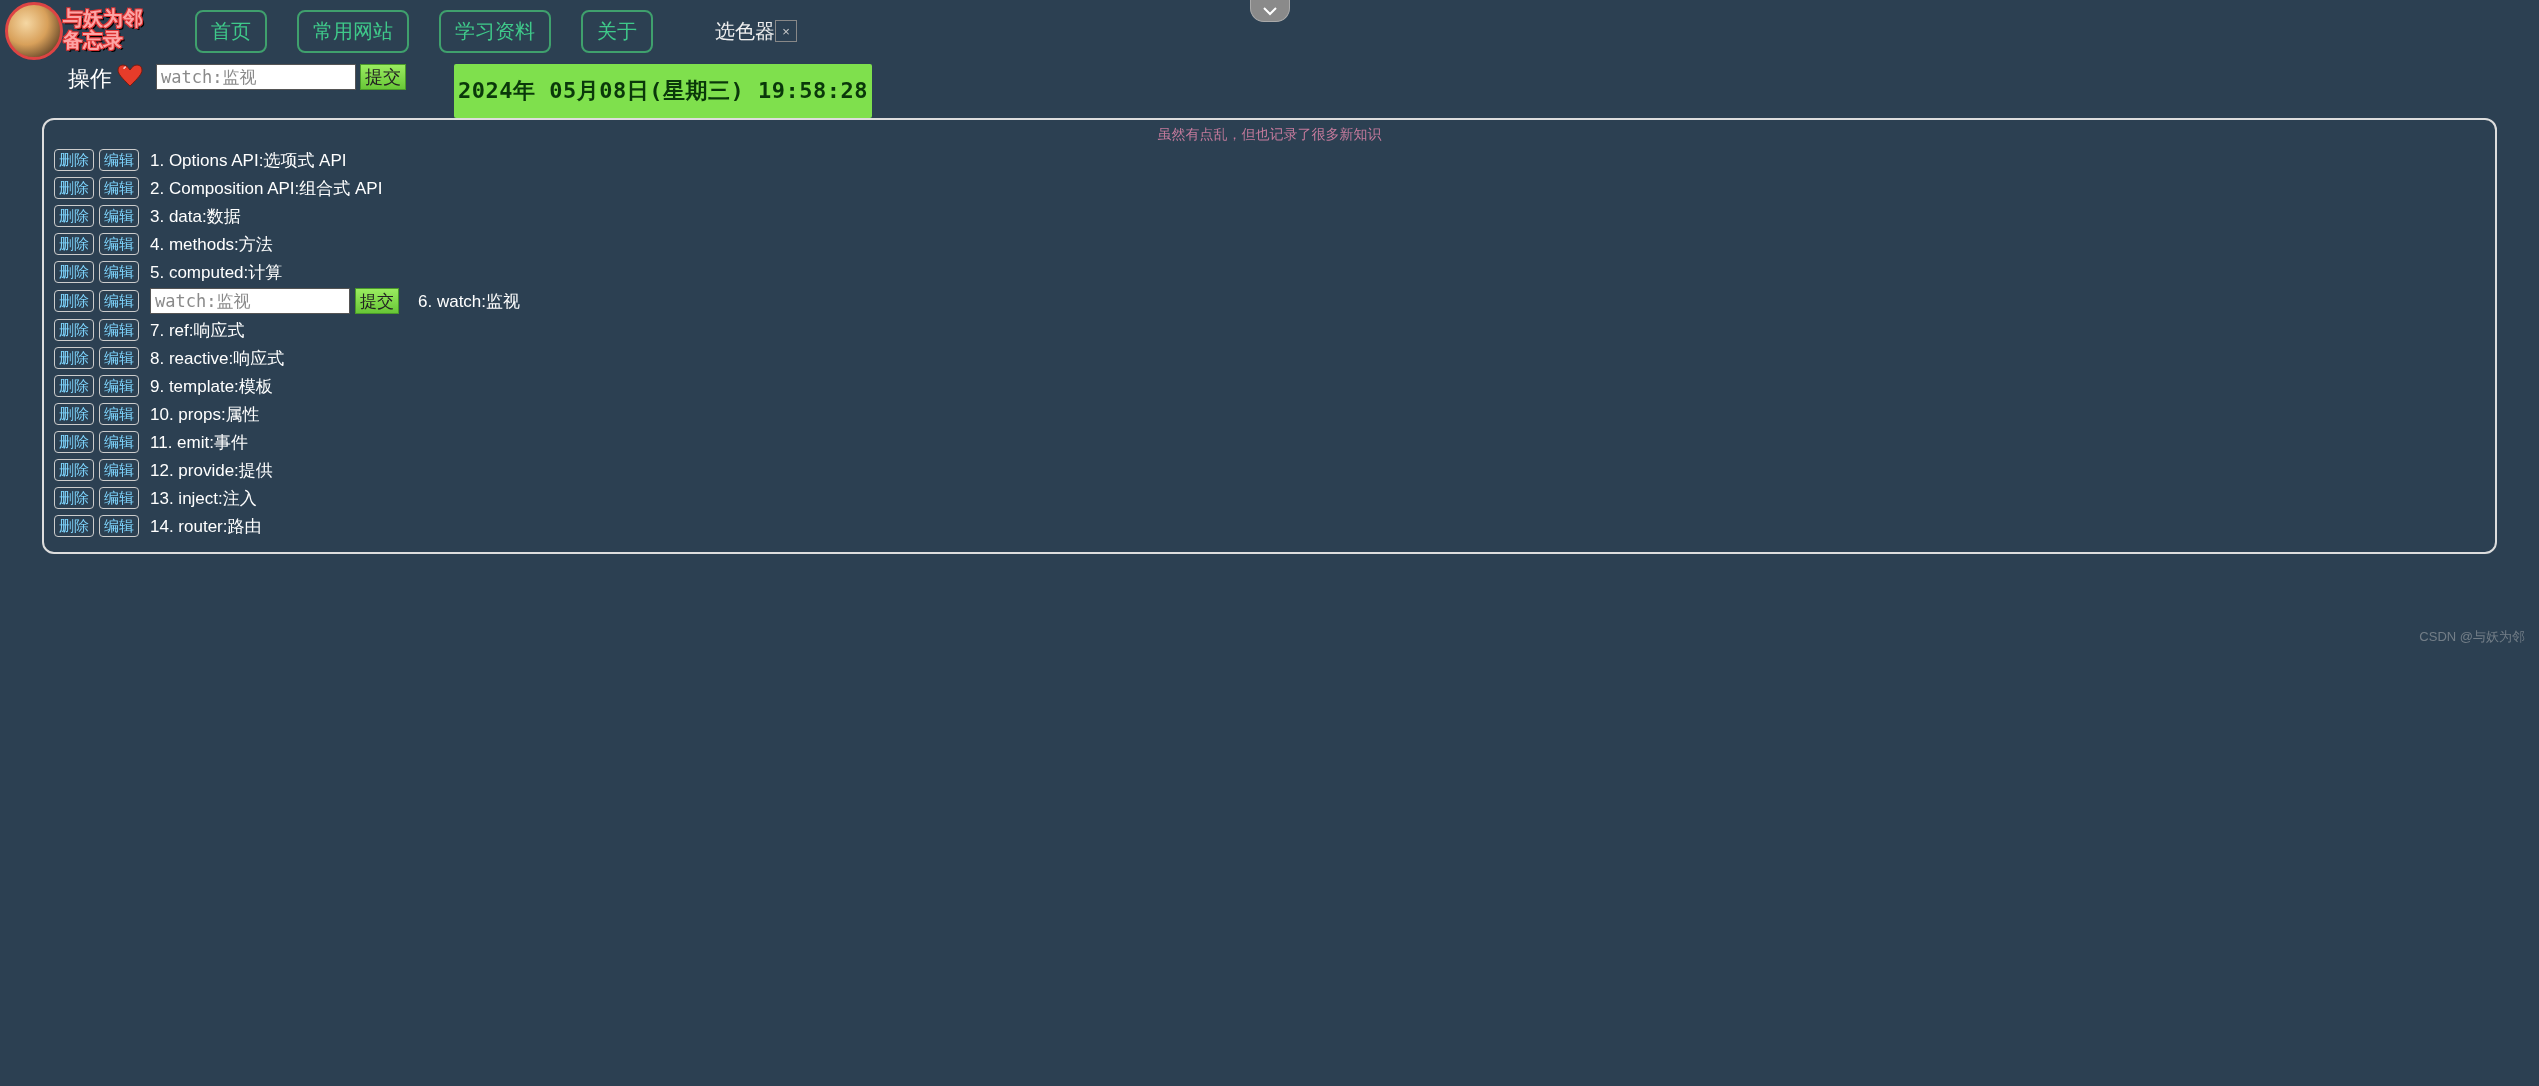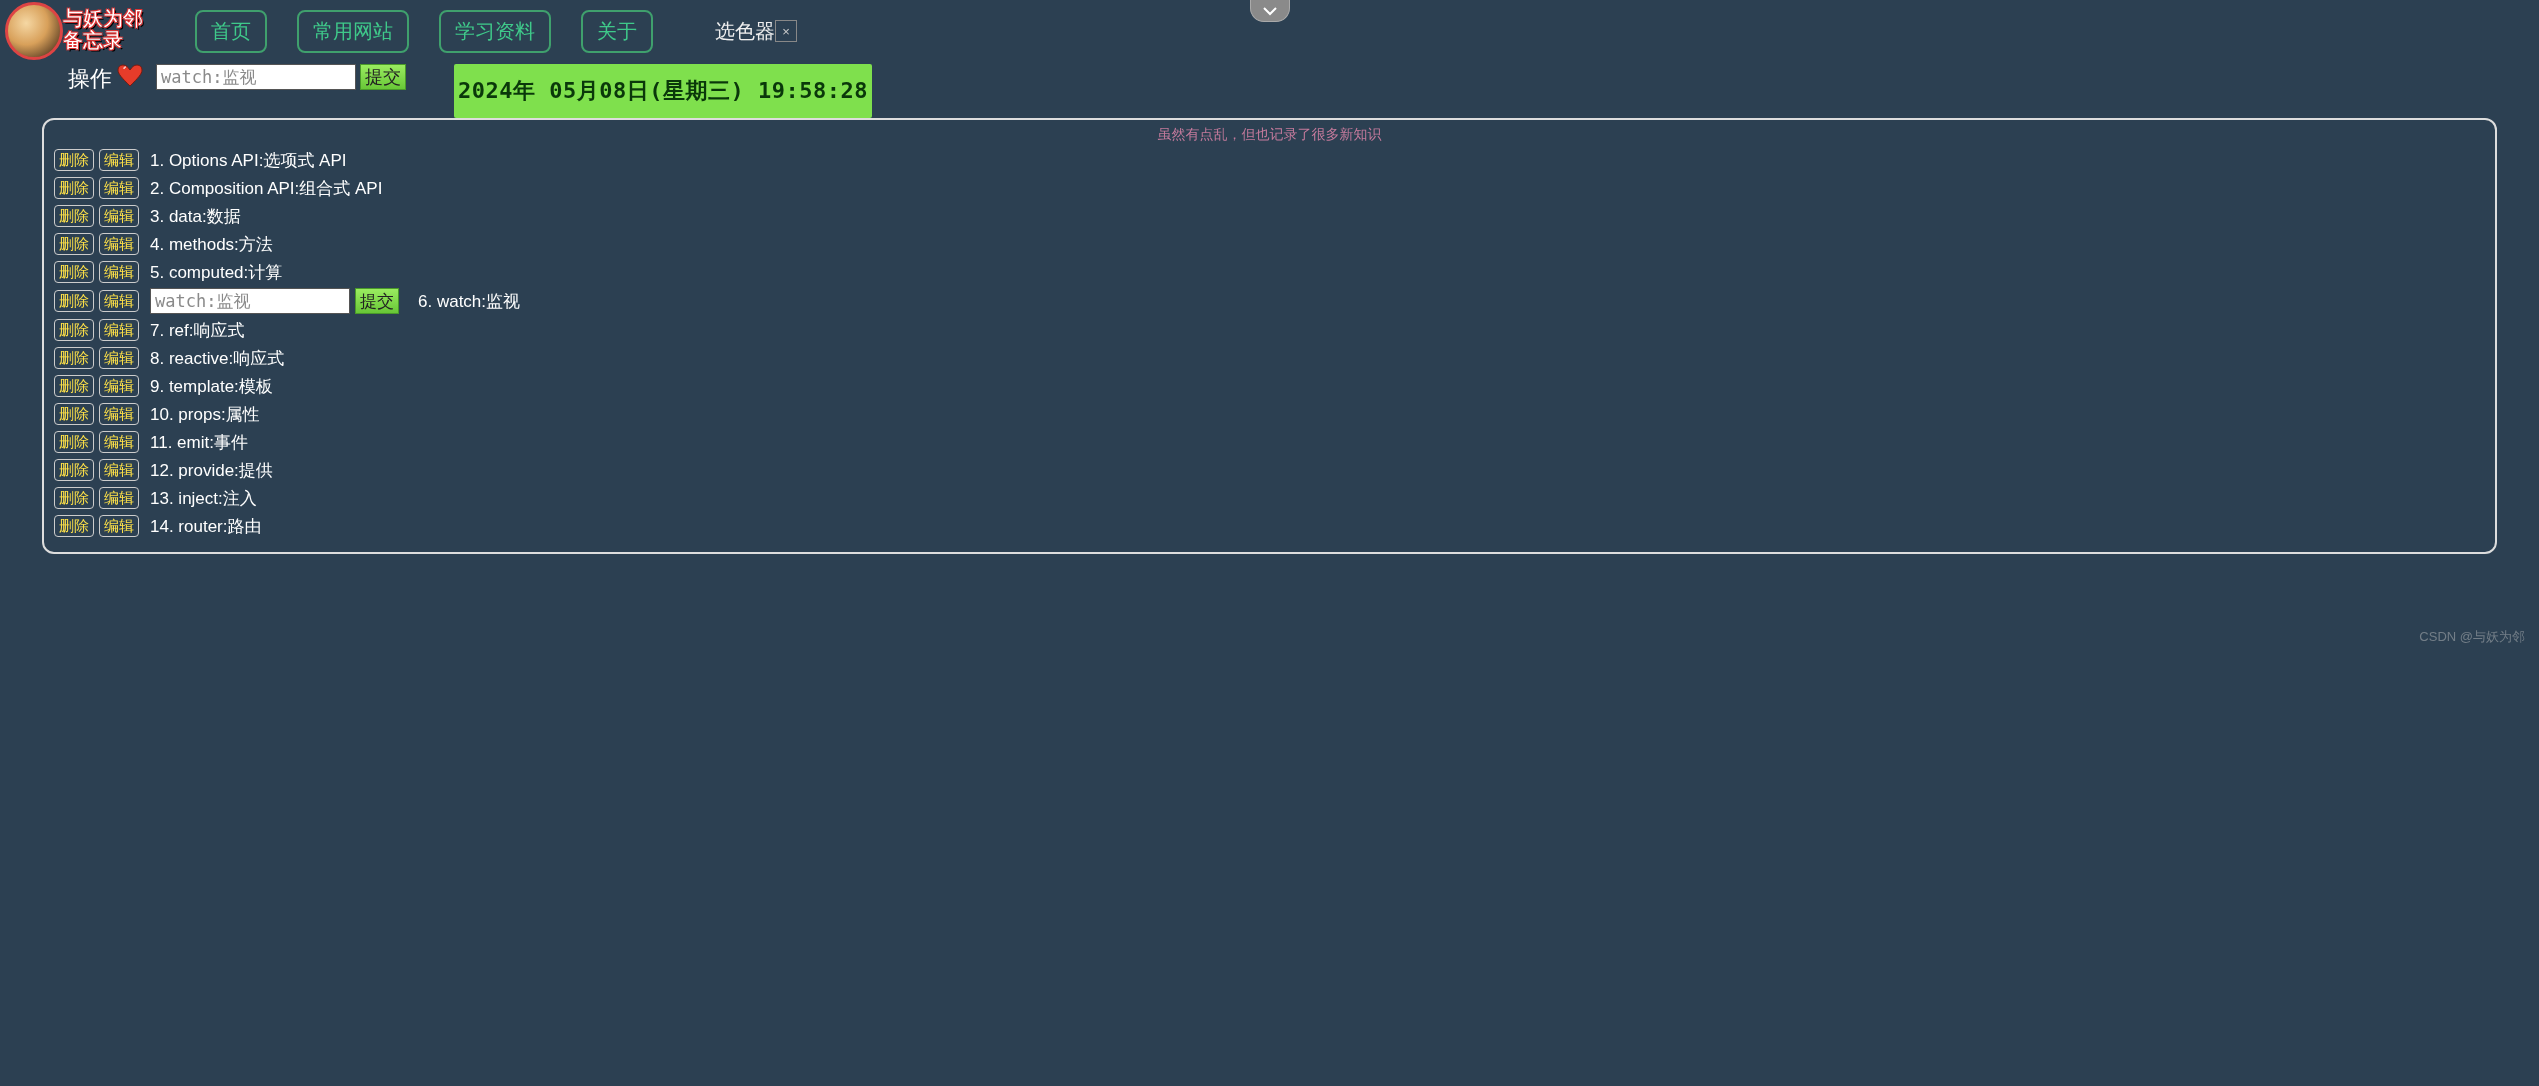--- a/index.html
+++ b/index.html
@@ -55,22 +55,22 @@
       height: 58px;
       border-radius: 50%;
       border: 3px solid #d44;
       background: radial-gradient(circle at 35% 35%, #f5d7a3 0%, #d8a05a 45%, #6a4a2a 80%);
       flex-shrink: 0;
     }
     .logo-text {
       position: absolute;
       left: 58px;
       top: 6px;
-      font-weight: normal;
-      color: #ffffff;
+      font-weight: bold;
+      color: #fca5a5;
       text-shadow: -1px -1px 0 #d33, 1px -1px 0 #d33, -1px 1px 0 #d33, 1px 1px 0 #d33, 2px 2px 0 #000;
       font-size: 20px;
       line-height: 1.1;
       white-space: nowrap;
     }
     .logo-text .line2 { display:block; }
     
     .nav {
       display: flex;
       gap: 30px;
@@ -176,21 +176,21 @@
       display: flex;
       align-items: center;
       gap: 5px;
       margin: 4px 0;
       min-height: 24px;
     }
     .small-btn {
       border: 1.5px solid #ccc;
       border-radius: 4px;
       background: transparent;
-      color: #fde047;
+      color: #7dd3fc;
       font-size: 15px;
       padding: 0 4px;
       height: 22px;
       cursor: pointer;
     }
     .item-text {
       color: #fff;
       font-size: 17px;
       margin-left: 6px;
     }

